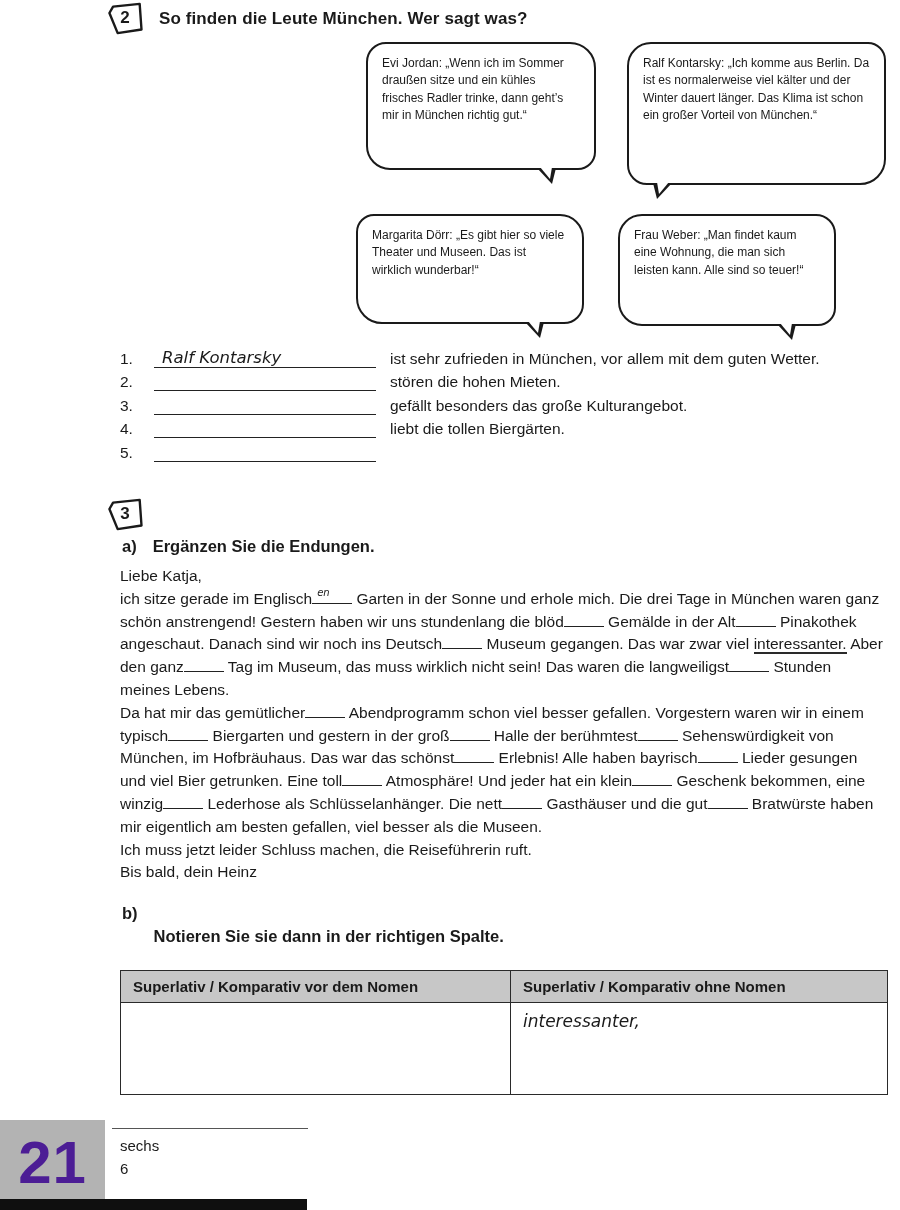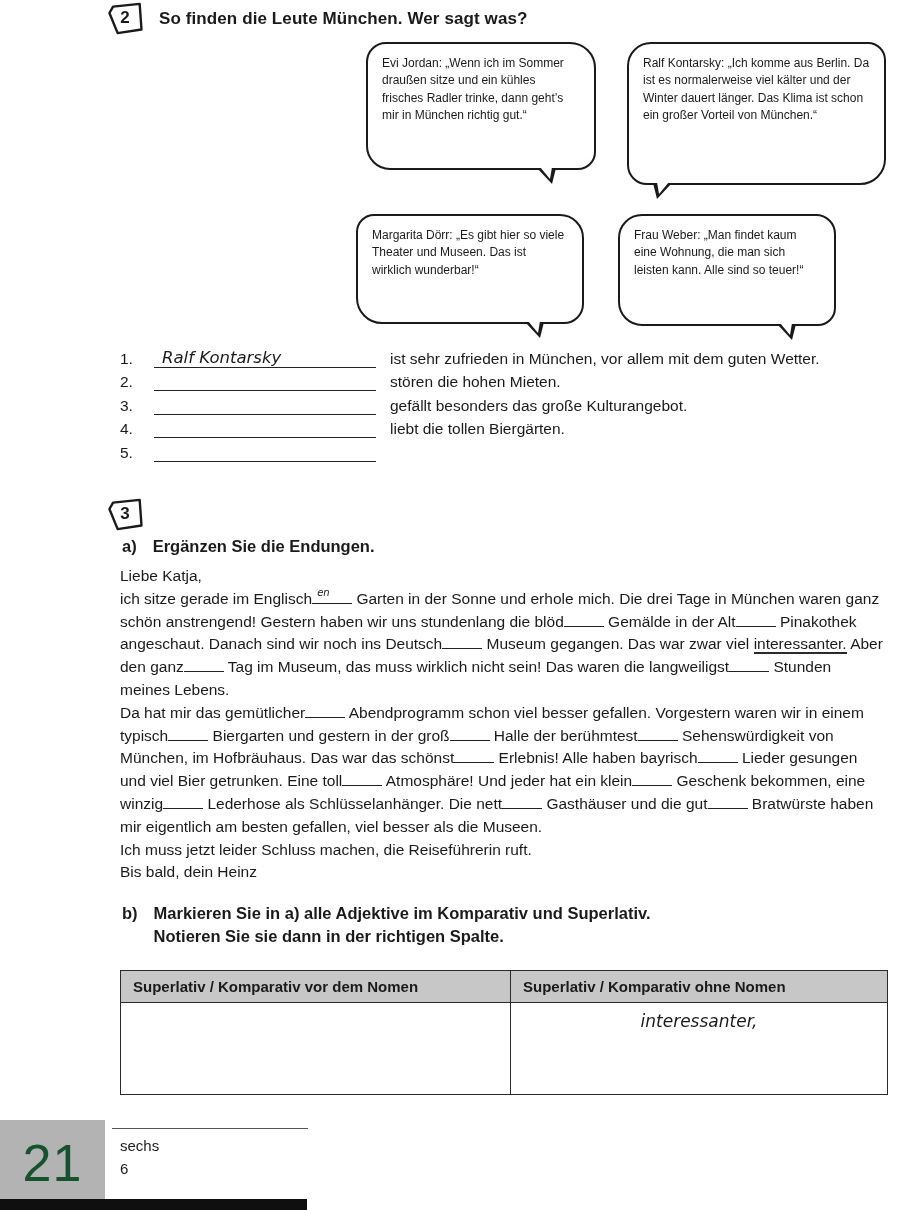--- a/index.html
+++ b/index.html
@@ -57,28 +57,28 @@
 
   
   .part-b{position:absolute;left:122px;top:902px;display:flex;gap:16px;
           font-weight:bold;font-size:16.5px;line-height:1.42;}
 
   
   .comp-table{position:absolute;left:120px;top:970px;width:768px;border-collapse:collapse;}
   .comp-table th{background:#c7c7c7;border:1.6px solid #2a2a2a;text-align:left;
                  padding:7px 12px;font-size:15px;}
   .comp-table td{border:1.6px solid #2a2a2a;height:92px;vertical-align:top;
-                 padding:8px 12px;text-align:center;}
+                 padding:8px 12px;}
   .comp-table .col-left{width:390px;}
   .cell-hand{font-size:17px;}
 
   
   .page-num-block{position:absolute;left:0;top:1120px;width:105px;height:85px;background:#b3b3b3;
                   display:flex;align-items:center;justify-content:center;}
-  .page-num-large{font-size:52px;font-weight:normal;color:#14532d;letter-spacing:1px;}
+  .page-num-large{font-size:60px;font-weight:bold;color:#4c1d95;letter-spacing:1px;}
   .footer-rule{position:absolute;left:112px;top:1128px;width:196px;border-top:1.2px solid #555;}
   .footer-word{position:absolute;left:120px;top:1137px;font-size:15px;}
   .footer-digit{position:absolute;left:120px;top:1160px;font-size:15px;}
   .footer-bar{position:absolute;left:0;top:1199px;width:307px;height:11px;background:#0f0f0f;}
 </style>
 </head>
 <body>
 
 <div class="page">
 
@@ -154,21 +154,21 @@
   <div class="sub-heading" style="left:122px;top:537px;">
     <span>a)</span>
     <span>Ergänzen Sie die Endungen.</span>
   </div>
 
   <div class="letter"><span>Liebe Katja,</span><br><span>ich sitze gerade im Englisch</span><span class="blank"><span class="handwrite fill">en</span></span><span> Garten in der Sonne und erhole mich. Die drei Tage in München waren ganz schön anstrengend! Gestern haben wir uns stundenlang die blöd</span><span class="blank"></span><span> Gemälde in der Alt</span><span class="blank"></span><span> Pinakothek angeschaut. Danach sind wir noch ins Deutsch</span><span class="blank"></span><span> Museum gegangen. Das war zwar viel </span><span class="hand-underline">interessanter.</span><span> Aber den ganz</span><span class="blank"></span><span> Tag im Museum, das muss wirklich nicht sein! Das waren die langweiligst</span><span class="blank"></span><span> Stunden meines Lebens.</span><br><span>Da hat mir das gemütlicher</span><span class="blank"></span><span> Abendprogramm schon viel besser gefallen. Vorgestern waren wir in einem typisch</span><span class="blank"></span><span> Biergarten und gestern in der groß</span><span class="blank"></span><span> Halle der berühmtest</span><span class="blank"></span><span> Sehenswürdigkeit von München, im Hofbräuhaus. Das war das schönst</span><span class="blank"></span><span> Erlebnis! Alle haben bayrisch</span><span class="blank"></span><span> Lieder gesungen und viel Bier getrunken. Eine toll</span><span class="blank"></span><span> Atmosphäre! Und jeder hat ein klein</span><span class="blank"></span><span> Geschenk bekommen, eine winzig</span><span class="blank"></span><span> Lederhose als Schlüsselanhänger. Die nett</span><span class="blank"></span><span> Gasthäuser und die gut</span><span class="blank"></span><span> Bratwürste haben mir eigentlich am besten gefallen, viel besser als die Museen.</span><br><span>Ich muss jetzt leider Schluss machen, die Reiseführerin ruft.</span><br><span>Bis bald, dein Heinz</span></div>
 
   <div class="part-b">
     <span>b)</span>
     <span>
-      <span>Markieren Sie in a) alle Adjektive im Komparativ und Superlativ.</span><br>
+      <br>
       <span>Notieren Sie sie dann in der richtigen Spalte.</span>
     </span>
   </div>
 
   <table class="comp-table">
     <thead>
       <tr>
         <th class="col-left">Superlativ / Komparativ vor dem Nomen</th>
         <th>Superlativ / Komparativ ohne Nomen</th>
       </tr>

